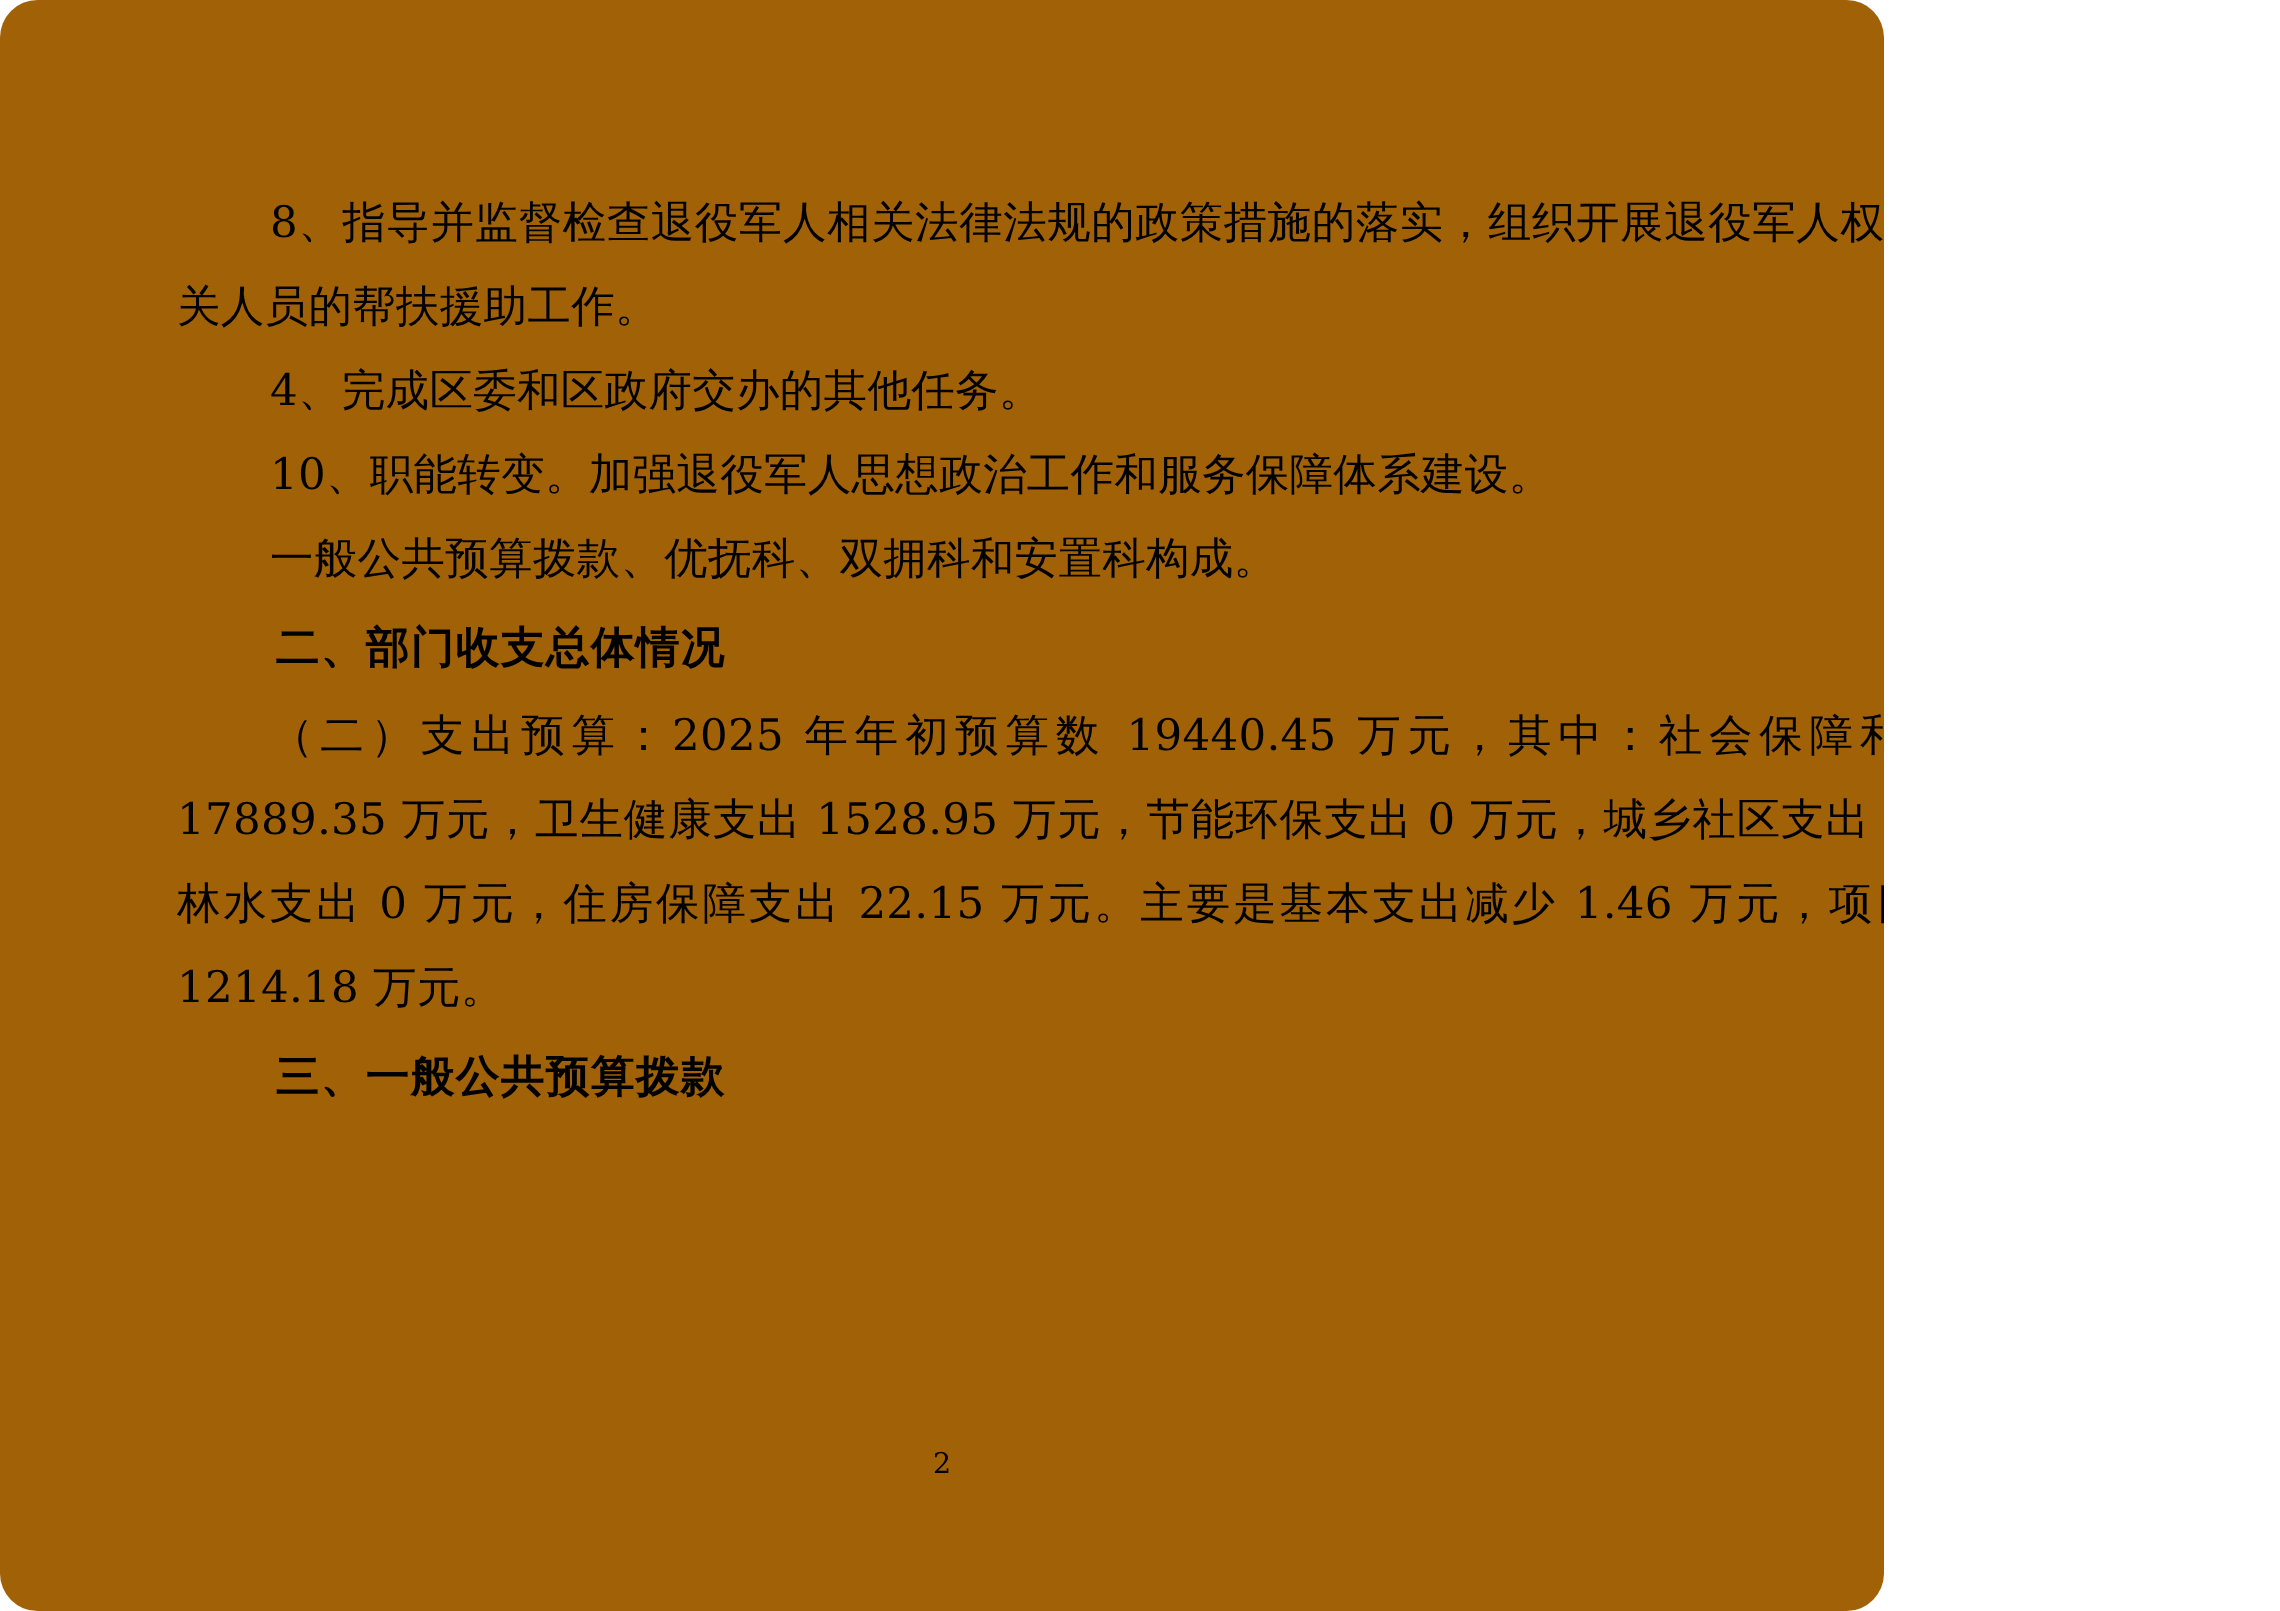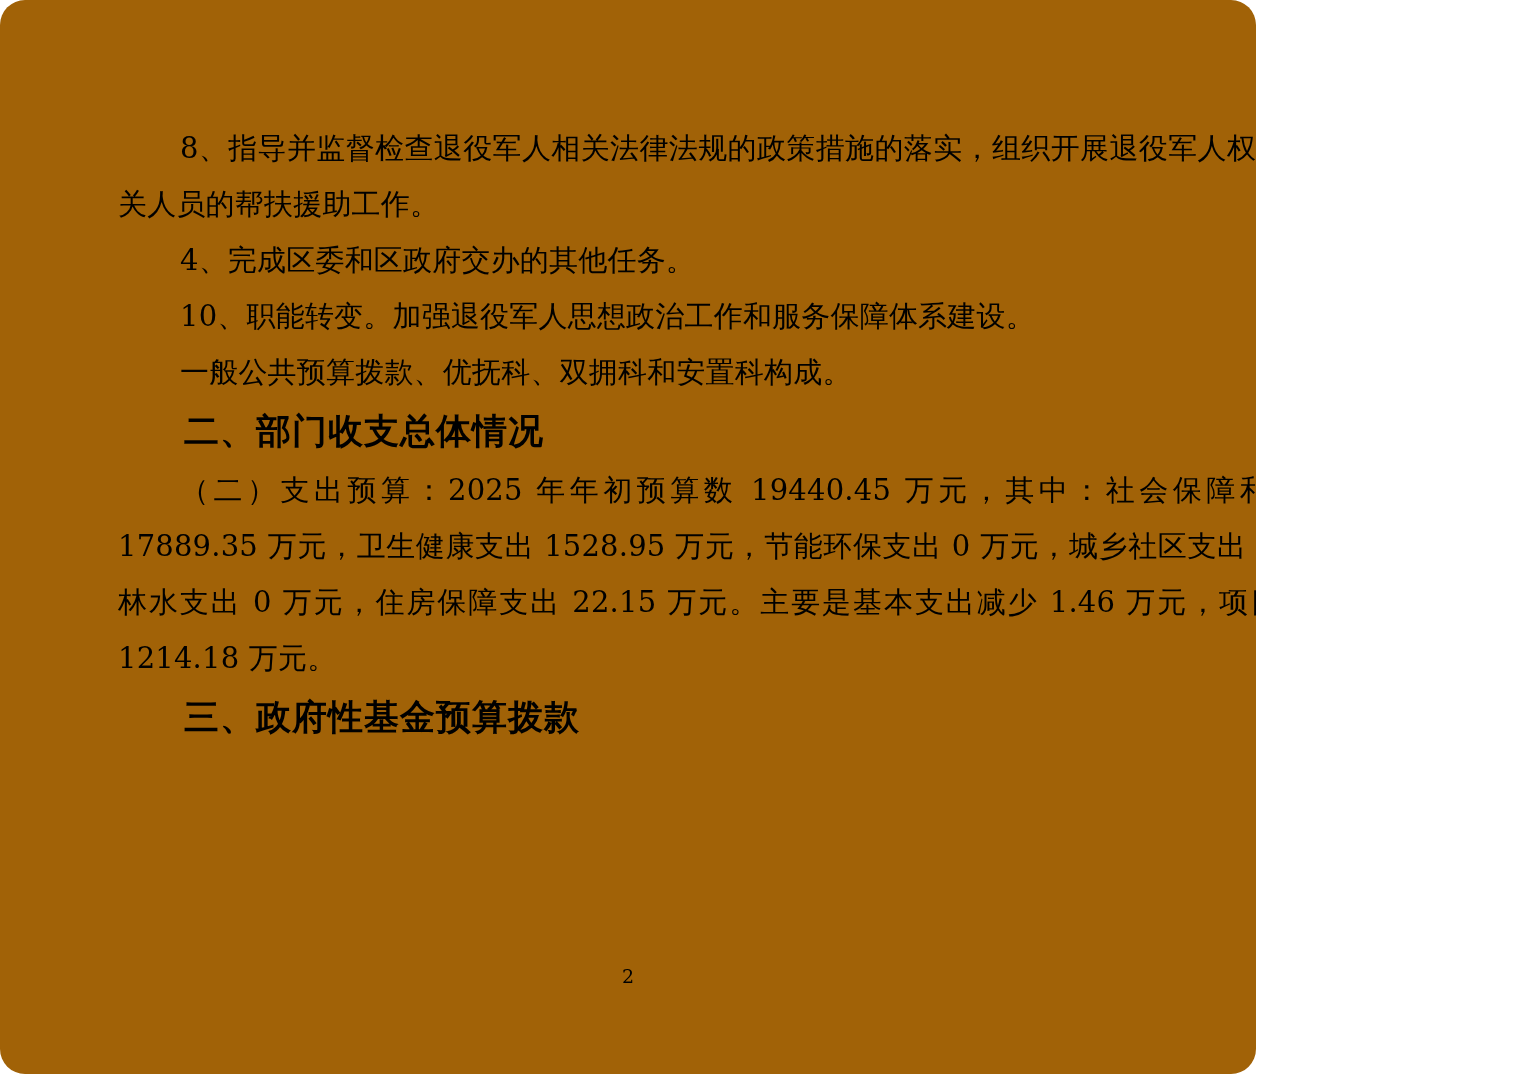--- a/index.html
+++ b/index.html
@@ -33,21 +33,21 @@
     text-justify: inter-ideograph;
     margin: 0 0 0 0;
     letter-spacing: 0.2px;
   }
   .indent {
     text-indent: 62px;
   }
   .heading {
     font-family: "DejaVu Sans", "Liberation Sans", sans-serif;
     font-weight: bold;
-    font-size: 35px;
+    font-size: 29px;
     line-height: 62px;
     text-indent: 66px;
     margin: 0;
     letter-spacing: 1px;
   }
   .page-number {
     position: absolute;
     left: 0;
     right: 0;
     top: 965px;
@@ -69,18 +69,18 @@
     <p class="para indent">10、职能转变。加强退役军人思想政治工作和服务保障体系建设。</p>
 
 
     <p class="para indent">一般公共预算拨款、优抚科、双拥科和安置科构成。</p>
 
     <h2 class="heading">二、部门收支总体情况</h2>
 
 
     <p class="para indent">（二）支出预算：2025 年年初预算数 19440.45 万元，其中：社会保障和就业支出 17889.35 万元，卫生健康支出 1528.95 万元，节能环保支出 0 万元，城乡社区支出 0 万元，农林水支出 0 万元，住房保障支出 22.15 万元。主要是基本支出减少 1.46 万元，项目支出增加 1214.18 万元。</p>
 
-    <h2 class="heading">三、政府性基金预算拨款</h2>
+    <h2 class="heading">三、一般公共预算拨款</h2>
 
   </div>
 
   <div class="page-number">2</div>
 </div>
 
 </body></html>

